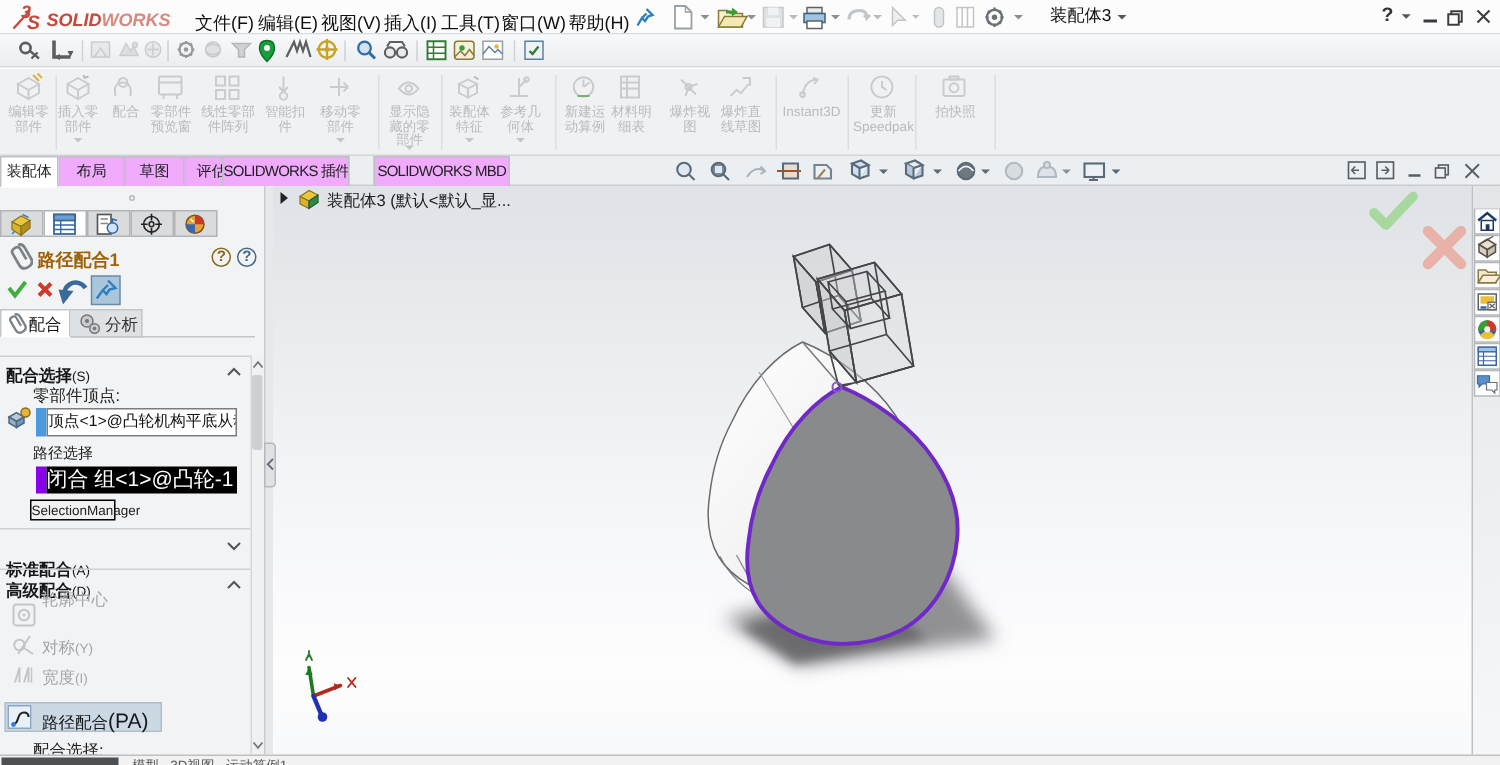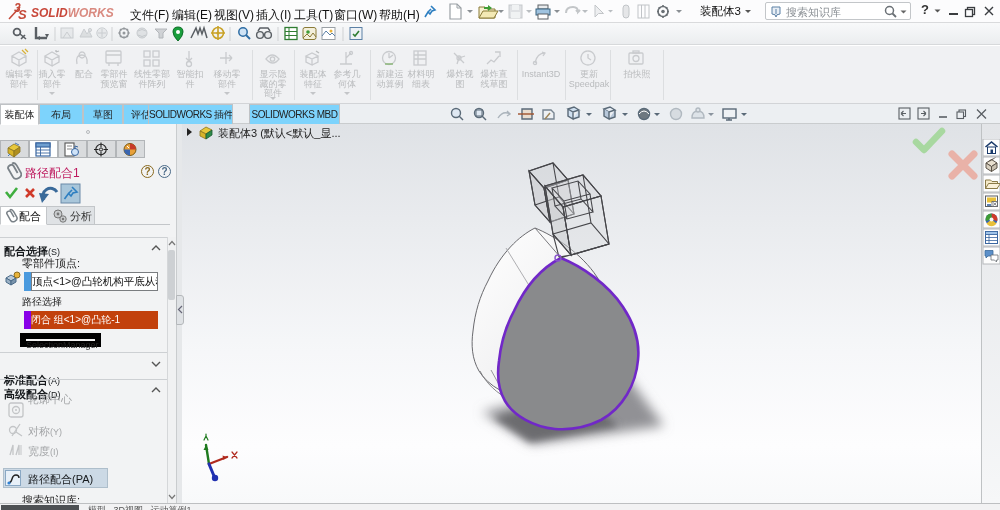--- a/index.html
+++ b/index.html
@@ -9,21 +9,21 @@
   
   #titlebar { position:absolute; left:0; top:0; width:1000px; height:23px; background:#fcfcfd; border-bottom:1px solid #d9dadc; }
   .menu { position:absolute; top:4px; height:23px; line-height:23px; font-size:12px; color:#111; }
   
   #row2 { position:absolute; left:0; top:23px; width:1000px; height:22px; background:linear-gradient(#f8f9fa,#ebedef); border-bottom:1px solid #d7d9db; }
   
   #ribbon { position:absolute; left:0; top:46px; width:1000px; height:58px; background:#f0f1f3; border-bottom:1px solid #d2d4d7; }
   .rsep { position:absolute; top:4px; height:50px; width:1px; background:#dcdee0; }
   
   #tabrow { position:absolute; left:0; top:104px; width:1000px; height:20px; background:#eceff2; border-bottom:1px solid #c9ccce; }
-  .dtab { position:absolute; top:0; height:20px; line-height:19px; text-align:center; font-size:10px; color:#222; background:#7dd3fc; border:1px solid #bfc2c5; border-bottom:none; overflow:hidden; white-space:nowrap; }
+  .dtab { position:absolute; top:0; height:20px; line-height:19px; text-align:center; font-size:10px; color:#222; background:#f0abfc; border:1px solid #bfc2c5; border-bottom:none; overflow:hidden; white-space:nowrap; }
   .dtab.active { background:#fff; border-bottom:1px solid #fff; height:21px; z-index:2; }
   
   #lpanel { position:absolute; left:0; top:124px; width:182px; height:379px; background:#f2f3f4; }
   .ptab { position:absolute; top:16px; width:29px; height:18px; background:#d9dbdd; border:1px solid #b2b5b8; }
   .ptab.active { background:#fff; }
   .grphead { font-weight:bold; font-size:11px; color:#16191c; }
   .gitem { position:absolute; left:28px; font-size:11px; color:#a3a5a7; }
   
   #viewport { position:absolute; left:182px; top:124px; width:799px; height:379px;
      background:linear-gradient(180deg,#dfe2e6 0%, #e9ebee 25%, #f6f7f9 60%, #fdfdfe 85%, #f8f9fa 100%);text-align:right; }
@@ -110,34 +110,20 @@
             <path d="M215 2 v2 M215 13 v2 M209 8.5 h2 M219 8.5 h2 M210.7 4.2 l1.4 1.4 M217.9 11.4 l1.4 1.4 M219.3 4.2 l-1.4 1.4 M212.1 11.4 l-1.4 1.4"></path>
           </g>
         </g>
       <path d="M228 7 l3 3 l3 -3 z" fill="#8a8f94"></path>
     </svg>
     <span class="abs" style="left:700px;top:0;height:23px;line-height:23px;font-size:11.5px;color:#111">装配体3</span>
     <svg class="abs" style="left:744px;top:9px" width="8" height="6" viewBox="0 0 8 6">
         <path d="M1 1 l3 3 l3 -3 z" fill="#555"></path>
       </svg>
 
-    <div class="abs" style="left:765px;top:2px;width:146px;height:18px;background:#fff;border:1px solid #c3c6c9;border-radius:2px">
-      <svg class="abs" style="left:4px;top:2.5px" width="12" height="12" viewBox="0 0 12 12">
-          <path d="M2 1 h8 v7 q-4 0 -4 3 q0 -3 -4 -3 z" fill="#e8eef5" stroke="#5b80a5" stroke-width="1"></path>
-          <path d="M6 3 v5" stroke="#5b80a5"></path>
-        </svg>
-      <span class="abs" style="left:20px;top:2px;font-size:11px;color:#8a8f94">搜索知识库</span>
-      <svg class="abs" style="left:118px;top:2px" width="13" height="13" viewBox="0 0 13 13">
-          <circle cx="5.5" cy="5.5" r="4" fill="none" stroke="#6a7075" stroke-width="1.5"></circle>
-          <path d="M8.5 8.5 l3.5 3.5" stroke="#6a7075" stroke-width="1.8"></path>
-        </svg>
-      <svg class="abs" style="left:134px;top:7px" width="7" height="5" viewBox="0 0 7 5">
-          <path d="M0.5 0.5 l3 3 l3 -3 z" fill="#666"></path>
-        </svg>
-    </div>
     <span class="abs" style="left:921px;top:2px;font-size:13px;font-weight:bold;color:#333">?</span>
     <svg class="abs" style="left:934px;top:9px" width="7" height="5" viewBox="0 0 7 5">
         <path d="M0.5 0.5 l3 3 l3 -3 z" fill="#555"></path>
       </svg>
 
     <svg class="abs" style="left:948px;top:4px" width="48" height="14" viewBox="0 0 48 14">
       <path d="M1 10 h9" stroke="#3a3d40" stroke-width="2"></path>
       <rect x="19.5" y="3.5" width="7" height="7" fill="none" stroke="#3a3d40" stroke-width="1.3"></rect>
       <rect x="17.5" y="5.5" width="7" height="7" fill="#fcfcfd" stroke="#3a3d40" stroke-width="1.3"></rect>
       <path d="M37 3 l8 8 m0 -8 l-8 8" stroke="#3a3d40" stroke-width="1.4"></path>
@@ -540,21 +526,21 @@
           <path d="M2 7.5 a6 6 0 0 0 6 6 l0 -6 z" fill="#3a66b0"></path>
           <path d="M5 4 l2 2" stroke="#fff"></path>
         </g>
     </svg>
 
     <svg class="abs" style="left:4px;top:37px" width="18" height="21" viewBox="0 0 18 21">
         <g transform="rotate(-30 9 10)">
           <path d="M12 3 q3 0 3 4 v8 q0 4 -4.5 4 q-4.5 0 -4.5 -4 v-9 q0 -2.5 3 -2.5 q3 0 3 2.5 v8" fill="none" stroke="#7a8288" stroke-width="1.8"></path>
         </g>
       </svg>
-    <div class="abs" style="left:25px;top:41px;font-size:12px;font-weight:normal;color:#be185d">路径配合1</div>
+    <div class="abs" style="left:25px;top:41px;font-size:12px;font-weight:bold;color:#a16207">路径配合1</div>
     <div class="abs" style="left:141px;top:41px;width:13px;height:13px;border:1.4px solid #8a6a20;border-radius:50%;color:#8a6a20;font-size:10px;font-weight:bold;text-align:center;line-height:11px">?</div>
     <div class="abs" style="left:158px;top:41px;width:13px;height:13px;border:1.4px solid #4a6a88;border-radius:50%;color:#4a6a88;font-size:10px;font-weight:bold;text-align:center;line-height:11px">?</div>
 
     <svg class="abs" style="left:4px;top:59px" width="80" height="21" viewBox="0 0 80 21">
       <path d="M2 9 l4 5 l7 -9" stroke="#3fae3f" stroke-width="2.6" fill="none"></path>
       <path d="M22 6 l8 8 m0 -8 l-8 8" stroke="#d03a2a" stroke-width="2.6"></path>
       <path d="M53,9 a7,7 0 1 0 -13,8" stroke="#3a6a9a" stroke-width="3" fill="none"></path>
         <polygon points="35,10 45,11 38,20" fill="#3a6a9a"></polygon>
       <rect x="57" y="1" width="19" height="19" fill="#a9c6da" stroke="#6a8aa8"></rect>
       <path d="M68 4 l5 5 l-4 1 l-2 3 l-2.5 -2.5 l-4 5.5 m4 -5.5 l3.5 -3.5" stroke="#2e7fc1" stroke-width="1.6" fill="none"></path>
@@ -586,22 +572,22 @@
     <svg class="abs" style="left:3px;top:146px" width="20" height="20" viewBox="0 0 20 20">
         <path d="M3 8 l5 -3 l5 3 l-5 3 z" fill="#b8c8d8" stroke="#4a6a88"></path>
         <path d="M3 8 v4 l5 3 v-4 z" fill="#9ab0c4" stroke="#4a6a88"></path>
         <path d="M13 8 v4 l-5 3 v-4 z" fill="#7a94ac" stroke="#4a6a88"></path>
         <circle cx="14" cy="5" r="3" fill="#e8b33a" stroke="#8a6a20"></circle>
       </svg>
     <div class="abs" style="left:24px;top:148px;width:7px;height:19px;background:#4a9ade"></div>
     <div class="abs" style="left:31px;top:148px;width:127px;height:19px;background:#fff;border:1px solid #7a7d80;font-size:10.5px;line-height:17px;color:#111;white-space:nowrap;overflow:hidden">顶点&lt;1&gt;@凸轮机构平底从动</div>
     <div class="abs" style="left:22px;top:171px;font-size:10px;color:#222">路径选择</div>
     <div class="abs" style="left:24px;top:187px;width:7px;height:18px;background:#8800e8"></div>
-    <div class="abs" style="left:31px;top:187px;width:127px;height:18px;background:#c2410c;font-size:10px;line-height:17px;color:#fff;white-space:nowrap;overflow:hidden">闭合 组&lt;1&gt;@凸轮-1</div>
-    <div class="abs" style="left:20px;top:209px;width:81px;height:14px;background:#f2f2f2;border:6px solid #000000;font-size:9px;color:#222;line-height:13px">SelectionManager</div>
+    <div class="abs" style="left:31px;top:187px;width:127px;height:18px;background:#000000;font-size:14px;line-height:17px;color:#fff;white-space:nowrap;overflow:hidden">闭合 组&lt;1&gt;@凸轮-1</div>
+    <div class="abs" style="left:20px;top:209px;width:57px;height:14px;background:#f2f2f2;border:1px solid #000000;font-size:9px;color:#222;line-height:13px">SelectionManager</div>
 
     <div class="abs" style="left:0;top:228px;width:167px;height:1px;background:#cdd0d3"></div>
     <div class="abs" style="left:4px;top:246px"><span class="grphead">标准配合</span><span style="font-size:9px;color:#16191c">(A)</span></div>
     <svg class="abs" style="left:151px;top:237px" width="10" height="7" viewBox="0 0 10 7">
         <path d="M1 1 l4 4 l4 -4" stroke="#555" stroke-width="1.4" fill="none"></path>
       </svg>
     <div class="abs" style="left:0;top:255px;width:167px;height:1px;background:#cdd0d3"></div>
     <div class="abs" style="left:4px;top:260px"><span class="grphead">高级配合</span><span style="font-size:9px;color:#16191c">(D)</span></div>
     <svg class="abs" style="left:151px;top:262px" width="10" height="7" viewBox="0 0 10 7">
         <path d="M1 6 l4 -4 l4 4" stroke="#555" stroke-width="1.4" fill="none"></path>
@@ -621,22 +607,22 @@
         <path d="M2 13 l3 -10 l0 10 M8 13 l3 -10 l0 10" stroke="#c3c5c7" stroke-width="1.3" fill="none"></path>
         <path d="M13 3 v10" stroke="#c3c5c7"></path>
       </svg>
     <div class="gitem" style="top:320px">宽度<span style="font-size:9px">(I)</span></div>
     <div class="abs" style="left:3px;top:344px;width:105px;height:20px;background:#ccd9e5;border:1px solid #aebecb"></div>
     <div class="abs" style="left:5px;top:346px;width:16px;height:16px;background:#e8f0f8;border:1px solid #8aa8c4"></div>
     <svg class="abs" style="left:7px;top:348px" width="13" height="13" viewBox="0 0 13 13">
         <path d="M1 11 q3 0 4 -4 q1 -4 4 -4 q3 0 3 3" stroke="#222" stroke-width="1.4" fill="none"></path>
         <circle cx="2" cy="11" r="1.6" fill="#2f80d3"></circle>
       </svg>
-    <div class="abs" style="left:28px;top:348px;font-size:11px;color:#16191c">路径配合<span style="font-size:11px">(PA)</span></div>
-    <div class="abs" style="left:22px;top:369px;font-size:11px;color:#222">搜索知识库:</div>
+    <div class="abs" style="left:28px;top:348px;font-size:11px;color:#16191c">路径配合<span style="font-size:14px">(PA)</span></div>
+    <div class="abs" style="left:22px;top:369px;font-size:11px;color:#222">配合选择:</div>
 
     <div class="abs" style="left:167px;top:113px;width:9px;height:266px;background:#f0f1f2;border-left:1px solid #d5d7d9"></div>
     <svg class="abs" style="left:168px;top:116px" width="8" height="6" viewBox="0 0 8 6">
         <path d="M1 5 l3 -3.5 l3 3.5" stroke="#777" stroke-width="1.2" fill="none"></path>
       </svg>
     <svg class="abs" style="left:168px;top:370px" width="8" height="6" viewBox="0 0 8 6">
         <path d="M1 1 l3 3.5 l3 -3.5" stroke="#777" stroke-width="1.2" fill="none"></path>
       </svg>
     <div class="abs" style="left:168px;top:126px;width:7px;height:50px;background:#cdd0d3;border-radius:2px"></div>
 

